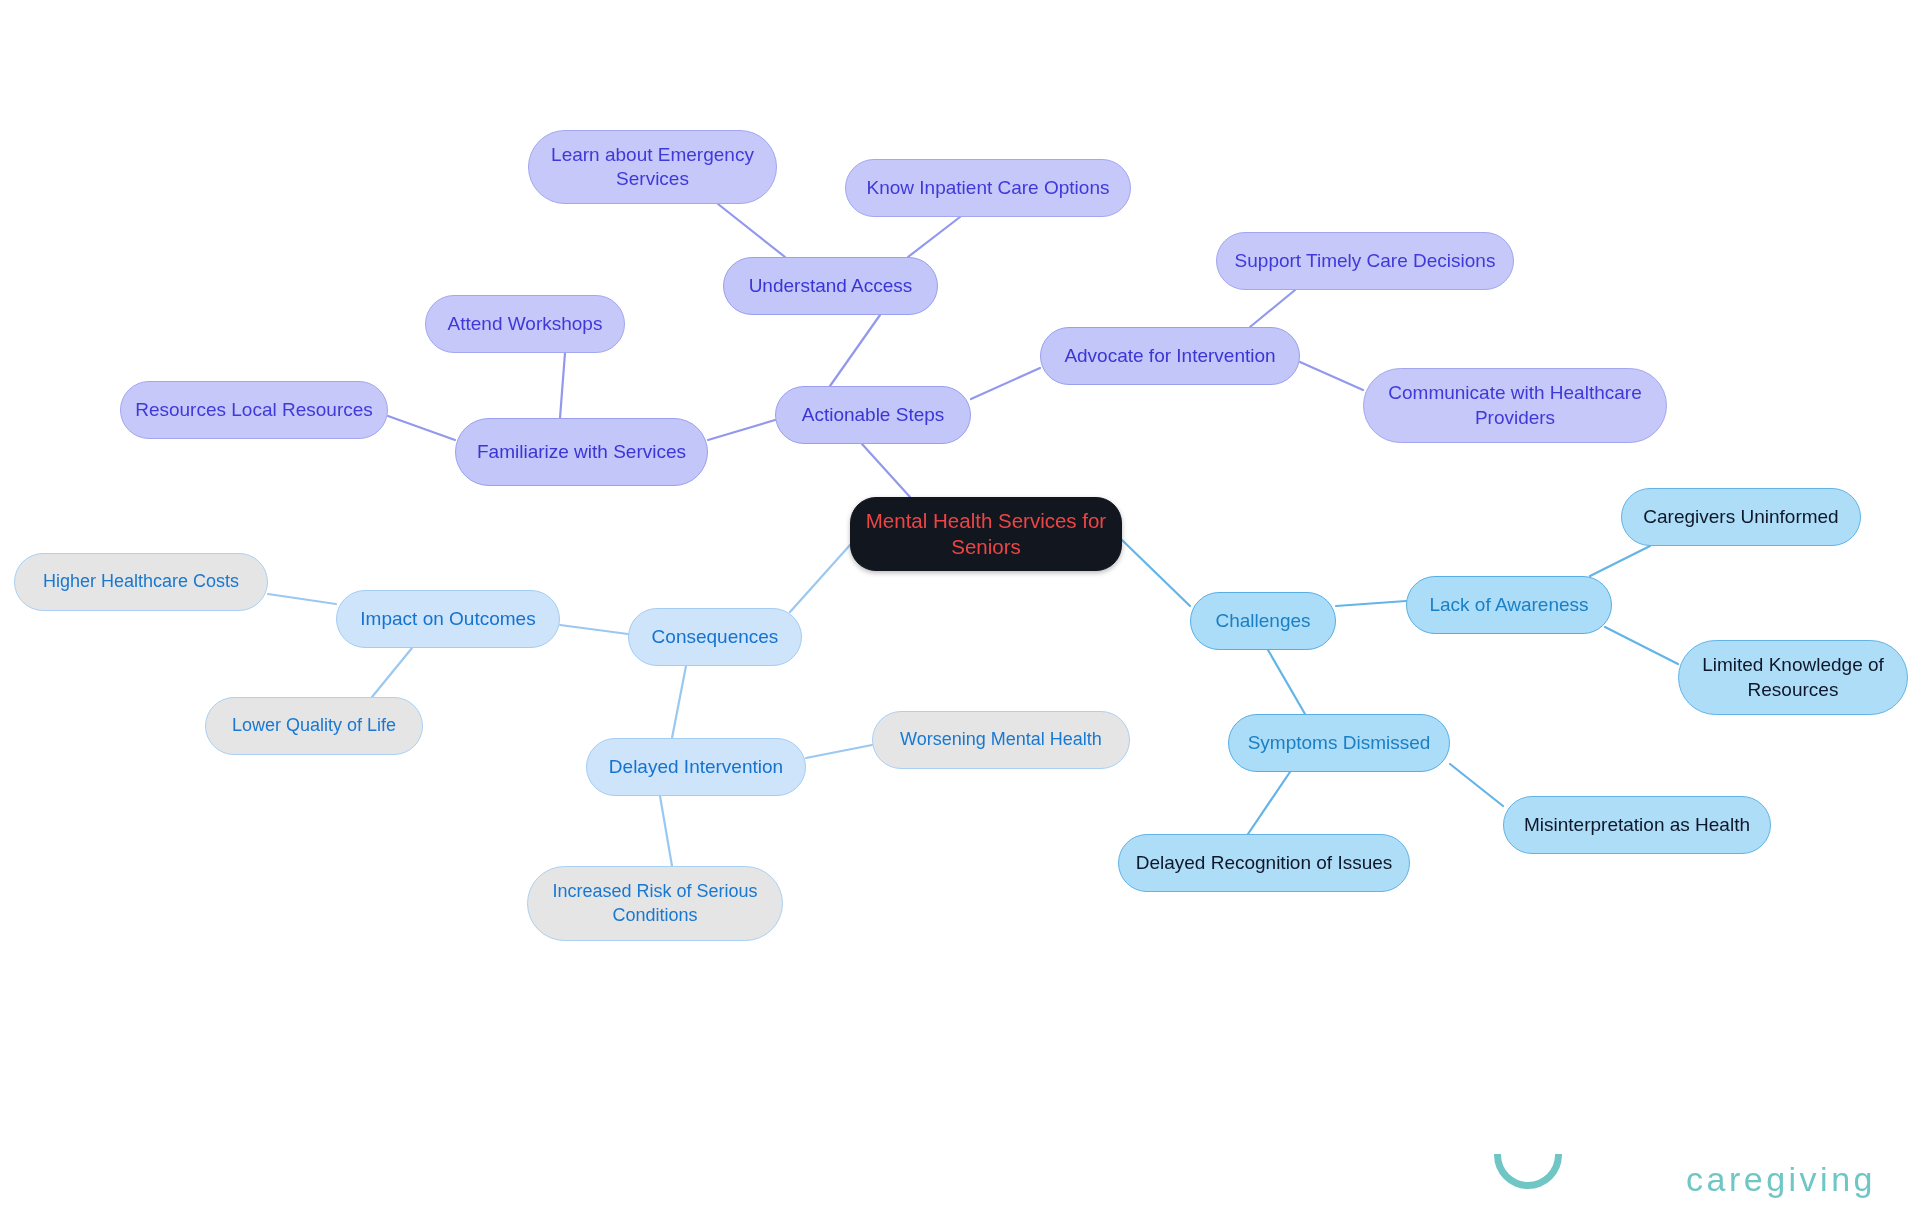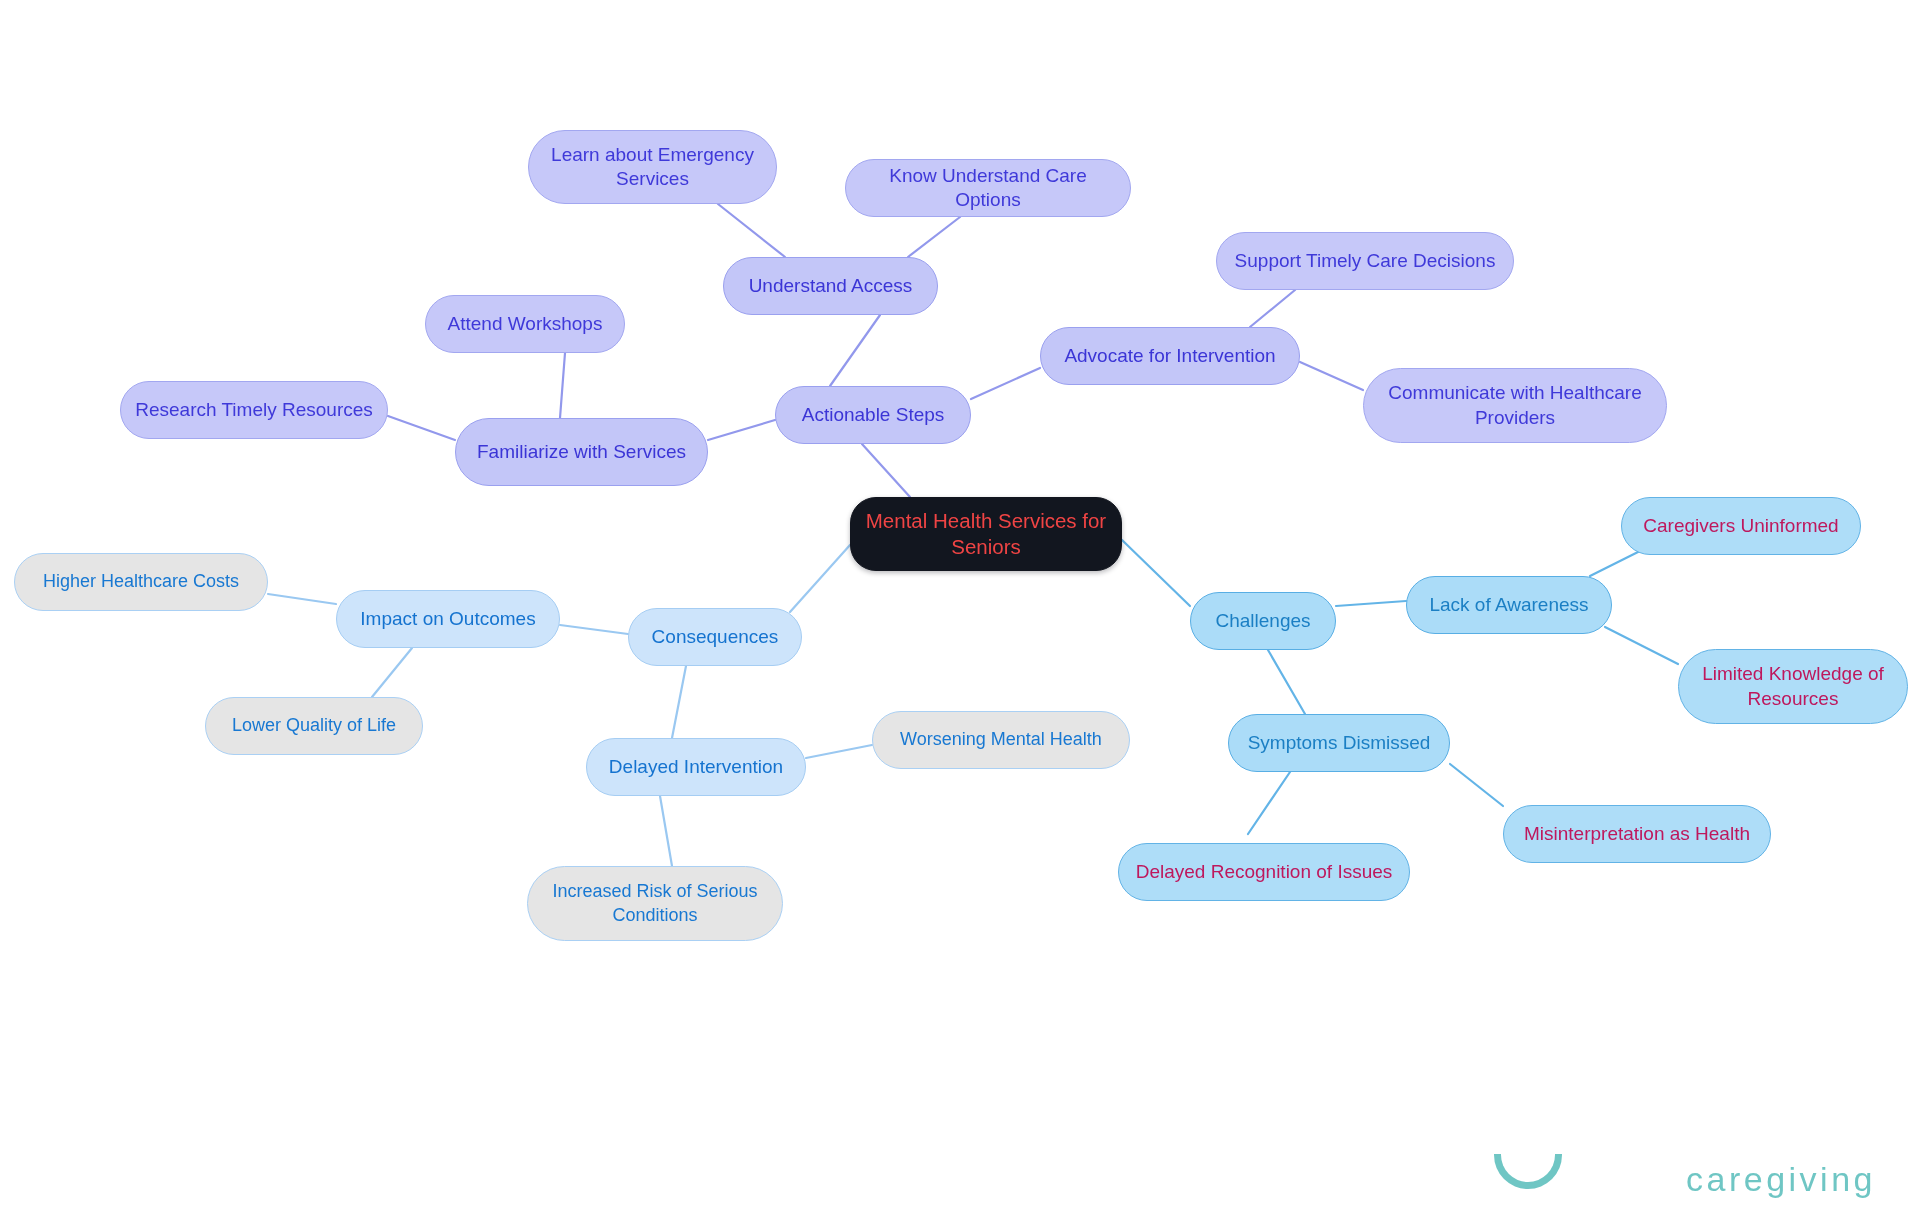--- a/index.html
+++ b/index.html
@@ -73,23 +73,22 @@
   
   .n-blue {
     background: #abdcf8;
     border-color: #58aee4;
     color: #1b7fc4;
     font-size: 19px;
   }
   .n-blue-l2 {
     background: #aeddf8;
     border-color: #62b3e6;
-    color: #be185d;
-    font-size: 19px;
-    margin-top: 9px;
+    color: #0f172a;
+    font-size: 19px;
   }
 
   
   .n-pale {
     background: #cde4fb;
     border-color: #a5cdf3;
     color: #1573cf;
     font-size: 19px;
   }
   .n-pale-l2 {
@@ -180,30 +179,30 @@
       <div class="node n-purple" style="left: 775px; top: 386px; width: 196px; height: 58px;">
         <span>Actionable Steps</span>
       </div>
       <div class="node n-purple" style="left: 723px; top: 257px; width: 215px; height: 58px;">
         <span>Understand Access</span>
       </div>
       <div class="node n-purple-l2" style="left: 528px; top: 130px; width: 249px; height: 74px;">
         <span>Learn about Emergency Services</span>
       </div>
       <div class="node n-purple-l2" style="left: 845px; top: 159px; width: 286px; height: 58px;">
-        <span>Know Understand Care Options</span>
+        <span>Know Inpatient Care Options</span>
       </div>
       <div class="node n-purple" style="left: 455px; top: 418px; width: 253px; height: 68px;">
         <span>Familiarize with Services</span>
       </div>
       <div class="node n-purple-l2" style="left: 425px; top: 295px; width: 200px; height: 58px;">
         <span>Attend Workshops</span>
       </div>
       <div class="node n-purple-l2" style="left: 120px; top: 381px; width: 268px; height: 58px;">
-        <span>Research Timely Resources</span>
+        <span>Resources Local Resources</span>
       </div>
       <div class="node n-purple" style="left: 1040px; top: 327px; width: 260px; height: 58px;">
         <span>Advocate for Intervention</span>
       </div>
       <div class="node n-purple-l2" style="left: 1216px; top: 232px; width: 298px; height: 58px;">
         <span>Support Timely Care Decisions</span>
       </div>
       <div class="node n-purple-l2" style="left: 1363px; top: 368px; width: 304px; height: 75px;">
         <span>Communicate with Healthcare Providers</span>
       </div>

